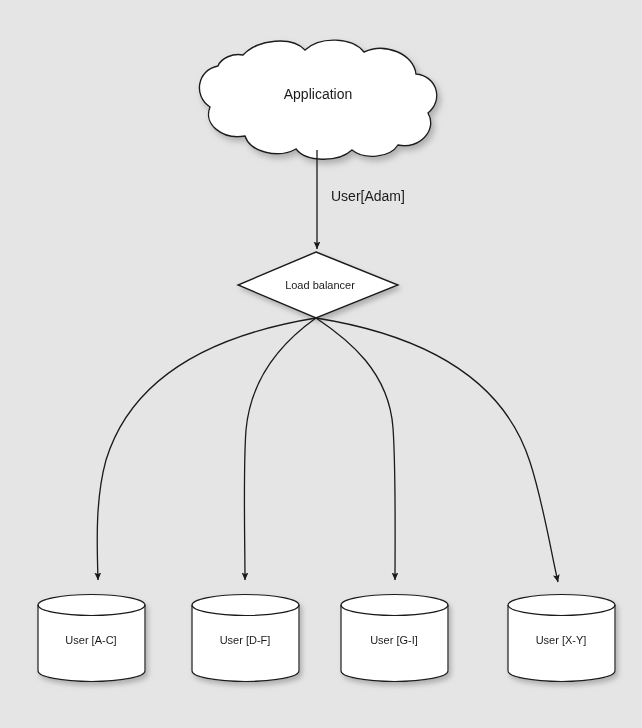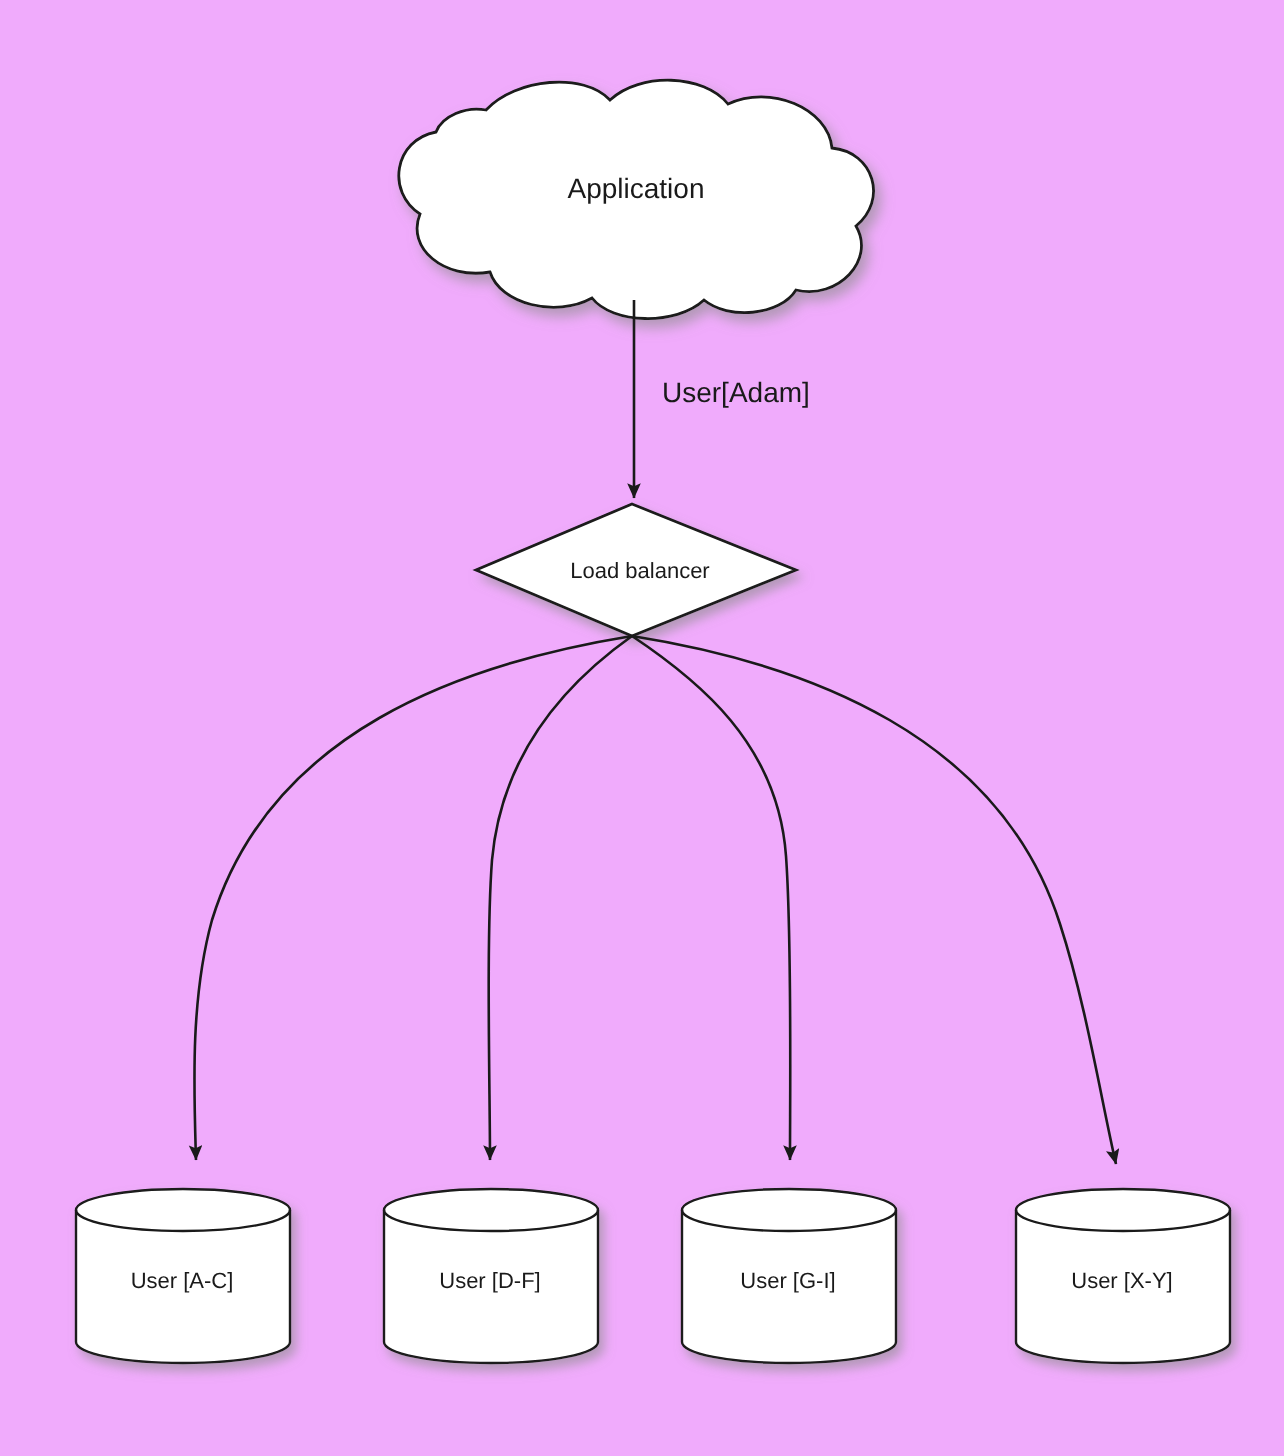--- a/index.html
+++ b/index.html
@@ -10,21 +10,21 @@
   body {
     width: 642px;
     height: 728px;
     font-family: "Liberation Sans", sans-serif;
     -webkit-font-smoothing: antialiased;
   }
   #diagram-canvas {
     position: relative;
     width: 642px;
     height: 728px;
-    background: #f0abfc;
+    background: #e5e5e5;
     overflow: hidden;
   }
   #diagram-svg {
     position: absolute;
     top: 0;
     left: 0;
     width: 642px;
     height: 728px;
   }
   .node-label {

